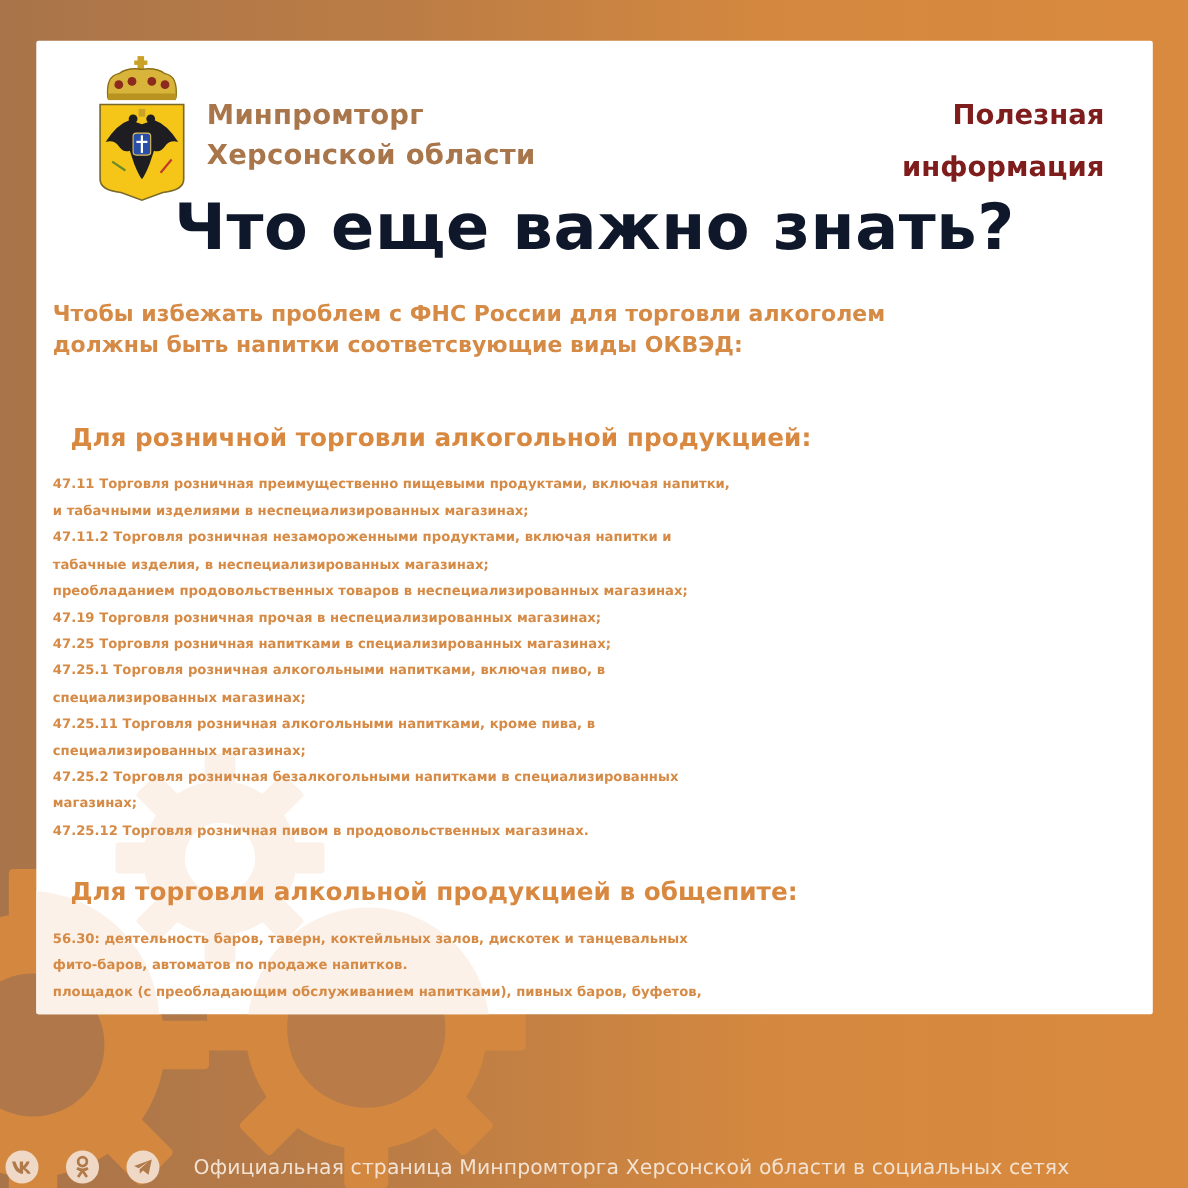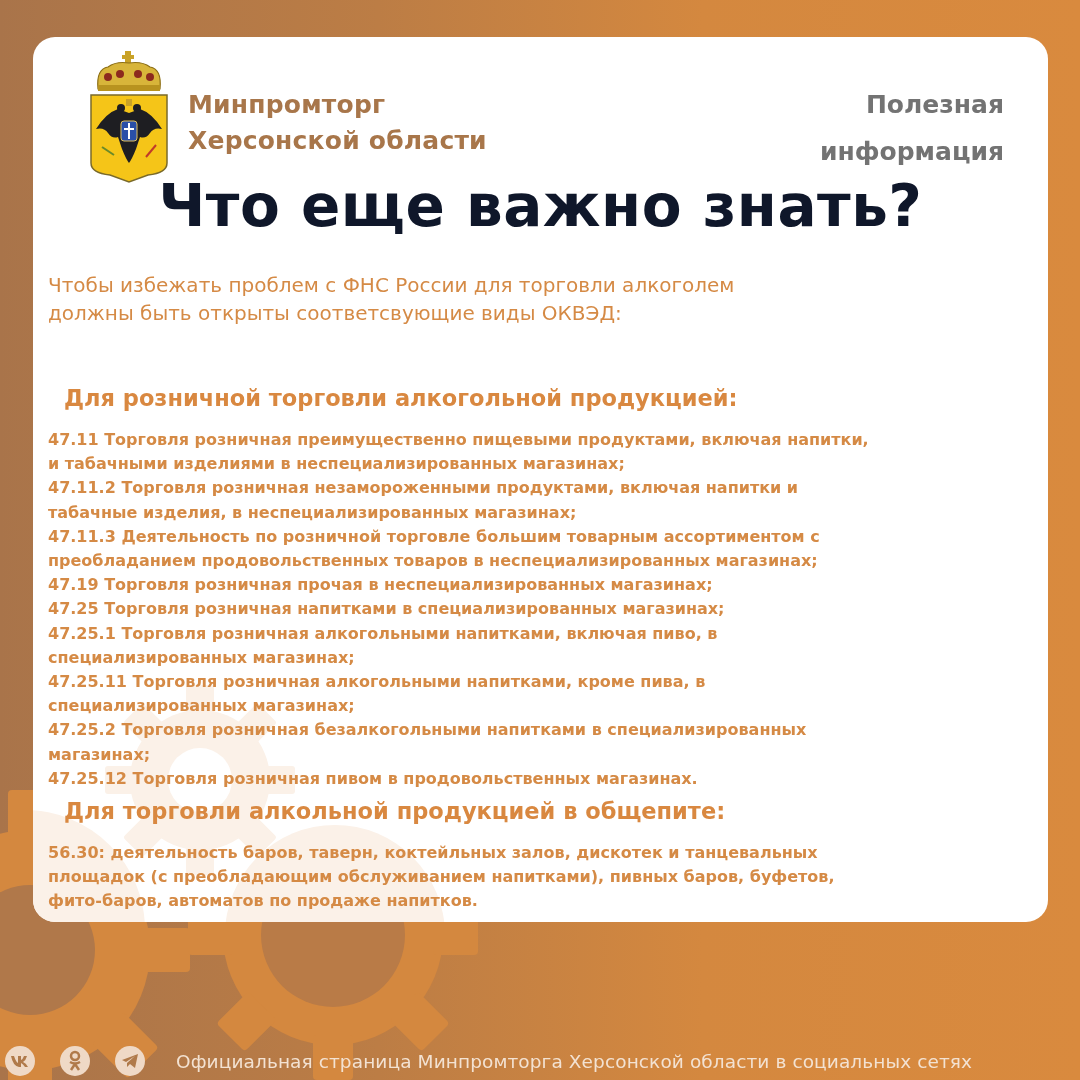--- a/index.html
+++ b/index.html
@@ -4,45 +4,45 @@
   <style>
     html, body { margin: 0; padding: 0; }
     body {
       width: 1080px; height: 1080px; overflow: hidden; position: relative;
       background: linear-gradient(90deg, #A9744A 0%, #BC7D45 35%, #D4883F 65%, #D98A3E 100%);
       font-family: "DejaVu Sans", sans-serif;
     }
     .gear { position: absolute; }
     .card {
       position: absolute; left: 33px; top: 37px; width: 1015px; height: 885px;
-      background: #ffffff; border-radius: 22px; overflow: hidden;
+      background: #ffffff; border-radius: 2px; overflow: hidden;
     }
     .card-gears { position: absolute; left: -33px; top: -37px; width: 1080px; height: 1080px; pointer-events: none; }
     .emblem { position: absolute; left: 55px; top: 14px; width: 82px; height: 132px; }
     .org-name {
       position: absolute; left: 155px; top: 50px; color: #A8764A;
       font-weight: bold; font-size: 25px; line-height: 36px; letter-spacing: 0.2px;
     }
     .tag {
-      position: absolute; right: 44px; top: 44px; color: #737373; text-align: right;
+      position: absolute; right: 44px; top: 44px; color: #7f1d1d; text-align: right;
       font-weight: bold; font-size: 25px; line-height: 47px;
     }
     .title {
       position: absolute; left: 0; right: 0; top: 134px; text-align: center;
       color: #0f172a; font-weight: bold; font-size: 58px; line-height: 70px; letter-spacing: 0.5px;
     }
     .intro {
       position: absolute; left: 15px; top: 234px; color: #D58A45;
-      font-weight: normal; font-size: 20px; line-height: 28px;
+      font-weight: bold; font-size: 20px; line-height: 28px;
     }
     .section { position: absolute; left: 15px; color: #D58A45; }
     .section h2 {
       margin: 16px; font-size: 22.5px; line-height: 28px; font-weight: bold; color: #D98840;
     }
-    .line { font-weight: bold; font-size: 16px; line-height: 24.2px; white-space: nowrap; }
+    .line { font-weight: bold; font-size: 12px; line-height: 24.2px; white-space: nowrap; }
     .sec1 { top: 331px; }
     .sec2 { top: 744px; }
     .footer {
       position: absolute; left: 5px; top: 1044px; height: 34px; display: flex; align-items: center; gap: 20px;
     }
     .social {
       width: 30px; height: 30px; border-radius: 50%; background: #EFD9C6;
       display: inline-flex; align-items: center; justify-content: center; margin-right: 5px;
     }
     .footer-text { color: #F3E2D2; font-size: 18.5px; margin-left: 6px; letter-spacing: 0.1px; }
@@ -136,47 +136,46 @@
 
   <div class="tag">
     <div>Полезная</div>
     <div>информация</div>
   </div>
 
   <div class="title">Что еще важно знать?</div>
 
   <div class="intro">
     <div>Чтобы избежать проблем с ФНС России для торговли алкоголем</div>
-    <div>должны быть открыты соответсвующие виды ОКВЭД:</div>
+    <div>должны быть напитки соответсвующие виды ОКВЭД:</div>
   </div>
 
   <div class="section sec1">
     <h2>Для розничной торговли алкогольной продукцией:</h2>
     <div class="line">47.11 Торговля розничная преимущественно пищевыми продуктами, включая напитки,</div>
     <div class="line">и табачными изделиями в неспециализированных магазинах;</div>
     <div class="line">47.11.2 Торговля розничная незамороженными продуктами, включая напитки и</div>
     <div class="line">табачные изделия, в неспециализированных магазинах;</div>
-    <div class="line">47.11.3 Деятельность по розничной торговле большим товарным ассортиментом с</div>
     <div class="line">преобладанием продовольственных товаров в неспециализированных магазинах;</div>
     <div class="line">47.19 Торговля розничная прочая в неспециализированных магазинах;</div>
     <div class="line">47.25 Торговля розничная напитками в специализированных магазинах;</div>
     <div class="line">47.25.1 Торговля розничная алкогольными напитками, включая пиво, в</div>
     <div class="line">специализированных магазинах;</div>
     <div class="line">47.25.11 Торговля розничная алкогольными напитками, кроме пива, в</div>
     <div class="line">специализированных магазинах;</div>
     <div class="line">47.25.2 Торговля розничная безалкогольными напитками в специализированных</div>
     <div class="line">магазинах;</div>
     <div class="line">47.25.12 Торговля розничная пивом в продовольственных магазинах.</div>
   </div>
 
   <div class="section sec2">
     <h2>Для торговли алкольной продукцией в общепите:</h2>
     <div class="line">56.30: деятельность баров, таверн, коктейльных залов, дискотек и танцевальных</div>
+    <div class="line">фито-баров, автоматов по продаже напитков.</div>
     <div class="line">площадок (с преобладающим обслуживанием напитками), пивных баров, буфетов,</div>
-    <div class="line">фито-баров, автоматов по продаже напитков.</div>
   </div>
 </div>
 
 <div class="footer">
   <span class="social">
     <svg width="20" height="14" viewBox="0 0 20 14">
         <path d="M1 2 H4 Q6 8 8 9 V2 H11 V6 Q13 5 14 2 H17 Q16 6 13 8 Q16 9 18 13 H15 Q13 10 11 9 V13 H9 Q3 12 1 2 Z" fill="#B07A4A"></path>
       </svg>
   </span>
   <span class="social">

